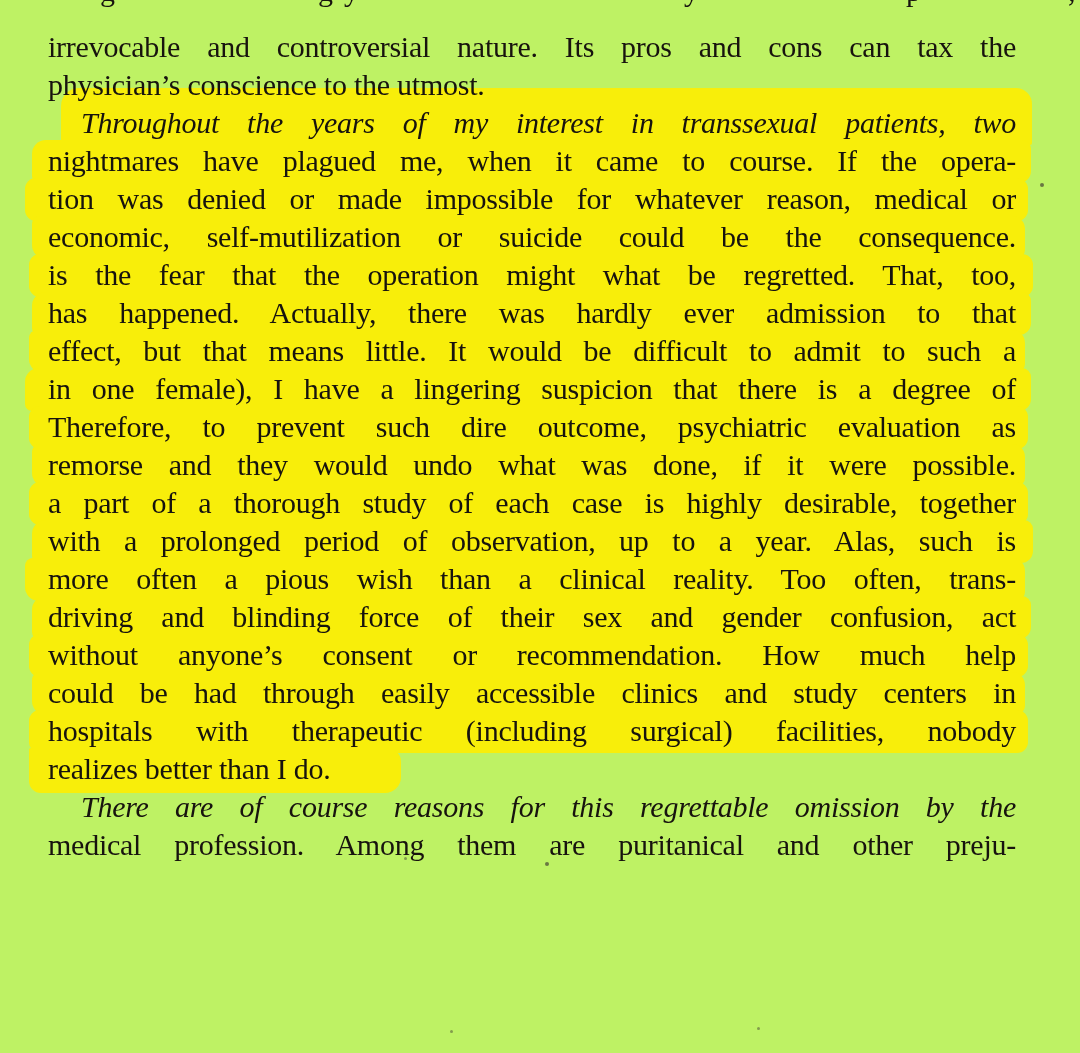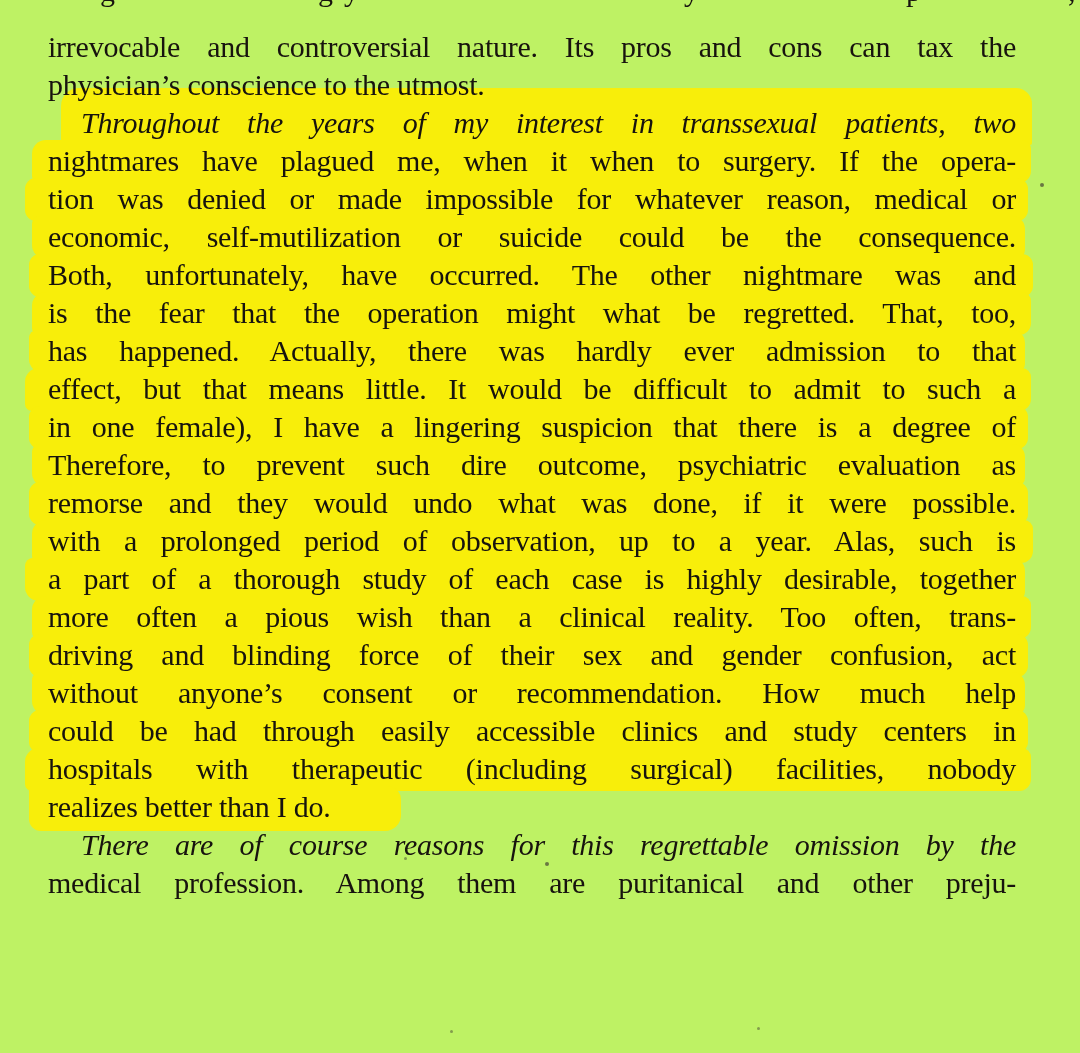--- a/index.html
+++ b/index.html
@@ -52,32 +52,31 @@
       <span class="frag" style="left: 318px;">g</span>
       <span class="frag" style="left: 344px;">y</span>
       <span class="frag" style="left: 684px;">y</span>
       <span class="frag" style="left: 906px;">p</span>
       <span class="frag" style="left: 1068px;">,</span>
     </div>
   <div id="text-block">
       <div class="line j"><span class="t">irrevocable and controversial nature. Its pros and cons can tax the</span></div>
       <div class="line "><span class="t">physician’s conscience to the utmost.</span></div>
       <div class="line j ind hlf"><span class="t">Throughout the years of my interest in transsexual patients, two</span></div>
-      <div class="line j hl"><span class="t">nightmares have plagued me, when it when to surgery. If the opera-</span></div>
+      <div class="line j hl"><span class="t">nightmares have plagued me, when it came to course. If the opera-</span></div>
       <div class="line j hl"><span class="t">tion was denied or made impossible for whatever reason, medical or</span></div>
       <div class="line j hl"><span class="t">economic, self-mutilization or suicide could be the consequence.</span></div>
-      <div class="line j hl"><span class="t">Both, unfortunately, have occurred. The other nightmare was and</span></div>
       <div class="line j hl"><span class="t">is the fear that the operation might what be regretted. That, too,</span></div>
       <div class="line j hl"><span class="t">has happened. Actually, there was hardly ever admission to that</span></div>
       <div class="line j hl"><span class="t">effect, but that means little. It would be difficult to admit to such a</span></div>
       <div class="line j hl"><span class="t">in one female), I have a lingering suspicion that there is a degree of</span></div>
       <div class="line j hl"><span class="t">Therefore, to prevent such dire outcome, psychiatric evaluation as</span></div>
       <div class="line j hl"><span class="t">remorse and they would undo what was done, if it were possible.</span></div>
+      <div class="line j hl"><span class="t">a part of a thorough study of each case is highly desirable, together</span></div>
       <div class="line j hl"><span class="t">with a prolonged period of observation, up to a year. Alas, such is</span></div>
-      <div class="line j hl"><span class="t">a part of a thorough study of each case is highly desirable, together</span></div>
       <div class="line j hl"><span class="t">more often a pious wish than a clinical reality. Too often, trans-</span></div>
       <div class="line j hl"><span class="t">driving and blinding force of their sex and gender confusion, act</span></div>
       <div class="line j hl"><span class="t">without anyone’s consent or recommendation. How much help</span></div>
       <div class="line j hl"><span class="t">could be had through easily accessible clinics and study centers in</span></div>
       <div class="line j hl"><span class="t">hospitals with therapeutic (including surgical) facilities, nobody</span></div>
       <div class="line hll"><span class="t">realizes better than I do.</span></div>
       <div class="line j ind"><span class="t">There are of course reasons for this regrettable omission by the</span></div>
       <div class="line j"><span class="t">medical profession. Among them are puritanical and other preju-</span></div>
     </div>
 <div class="speck" style="left: 545px; top: 862px;"></div>

